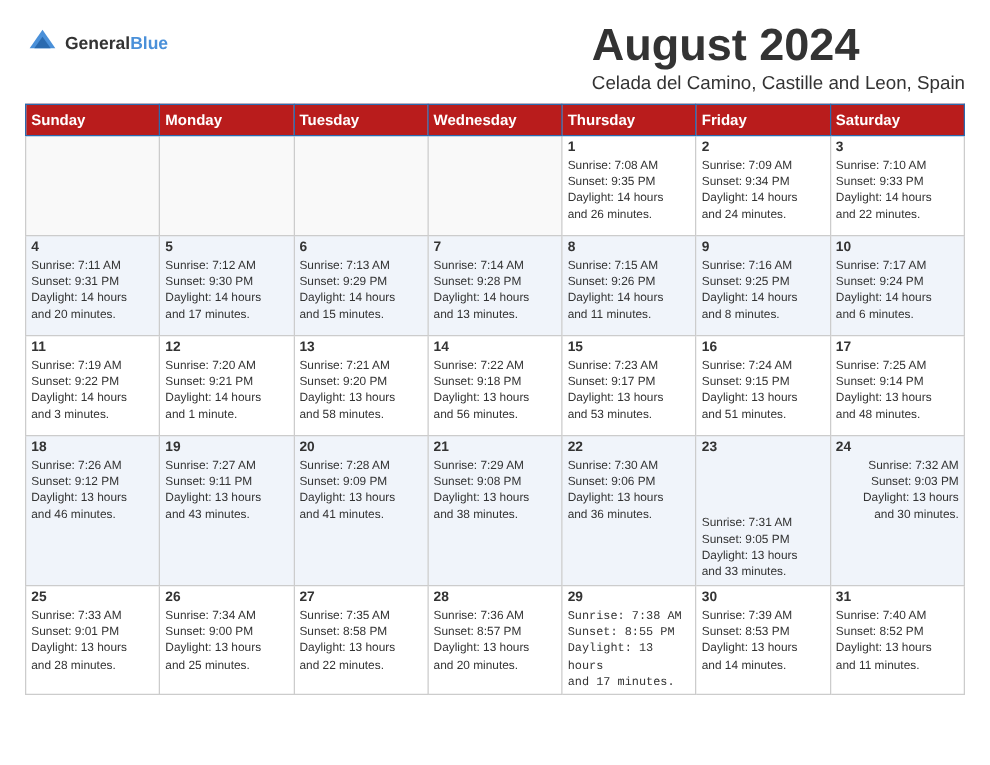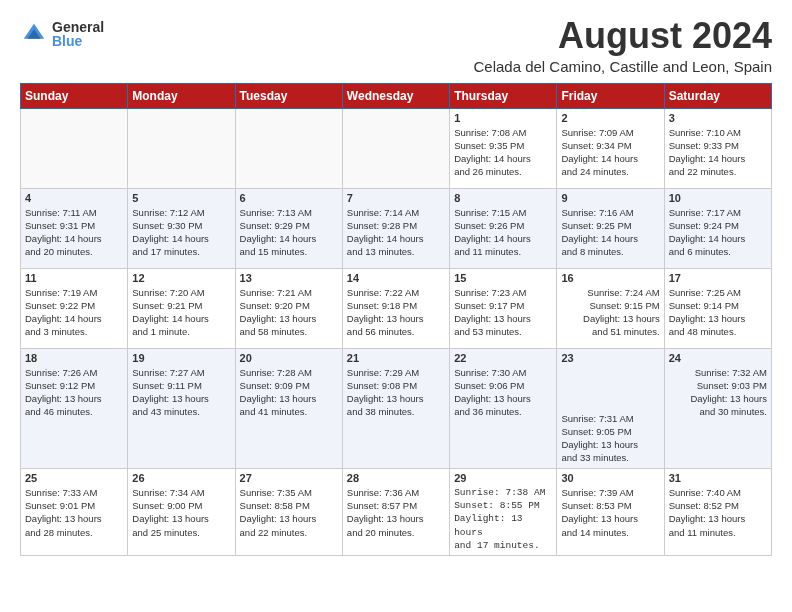--- a/index.html
+++ b/index.html
@@ -17,39 +17,38 @@
       margin-bottom: 8px;
     }
     .logo {
       display: flex;
       align-items: center;
       gap: 4px;
       margin-top: 4px;
     }
     .logo-text {
       display: flex;
-      flex-direction: column;
+      flex-direction: row;
       line-height: 1;
     }
     .logo-general {
       font-size: 14px;
       font-weight: bold;
       color: #333;
     }
     .logo-blue {
       font-size: 14px;
       font-weight: bold;
       color: #4a90d9;
     }
     .logo-icon {
       width: 28px;
       height: 28px;
     }
     .title-block {
-      text-align: right;
     }
     .month-title {
       font-size: 36px;
       font-weight: bold;
       color: #333;
       line-height: 1.1;
     }
     .location-title {
       font-size: 15px;
       color: #333;
@@ -241,21 +240,21 @@
         </td>
         <td>
           <span class="day-number">15</span>
           <div class="day-info" style="white-space: pre-line;">Sunrise: 7:23 AM
 Sunset: 9:17 PM
 Daylight: 13 hours
 and 53 minutes.</div>
         </td>
         <td>
           <span class="day-number">16</span>
-          <div class="day-info" style="white-space: pre-line; text-align: right;">Sunrise: 7:24 AM
+          <div class="day-info" style="white-space: pre-line;">Sunrise: 7:24 AM
 Sunset: 9:15 PM
 Daylight: 13 hours
 and 51 minutes.</div>
         </td>
         <td>
           <span class="day-number">17</span>
           <div class="day-info" style="white-space: pre-line;">Sunrise: 7:25 AM
 Sunset: 9:14 PM
 Daylight: 13 hours
 and 48 minutes.</div>

